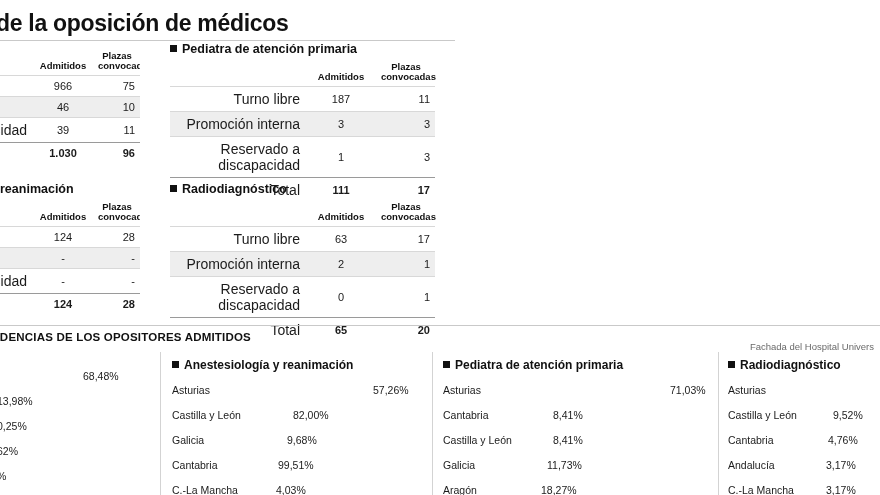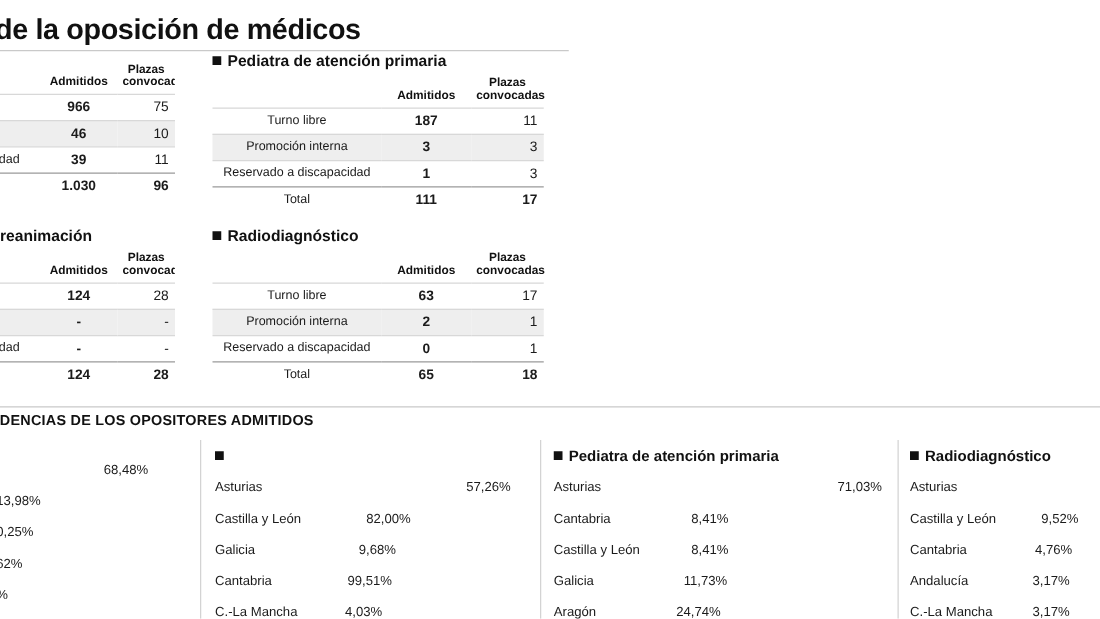--- a/index.html
+++ b/index.html
@@ -36,22 +36,22 @@
   }
   table.data th{
     font-size:9.5px;font-weight:bold;color:#111;text-align:center;
     padding:1px 4px 4px 4px;vertical-align:bottom;line-height:1.05;
   }
   table.data th.lbl{text-align:left;}
   table.data td{
     padding:4px 5px;border-top:1px solid #d8d8d8;
     font-size:11px;color:#1b1b1b;
   }
-  table.data td.lbl{text-align:center;font-size:10px;}
-  table.data td.num{text-align:center;font-weight:bold;}
+  table.data td.lbl{text-align:right;font-size:14px;}
+  table.data td.num{text-align:center;font-weight:normal;}
   table.data td.num2{text-align:right;}
   table.data tr.alt td{background:#eeeeee;}
   table.data tr.total td{font-weight:bold;border-top:1px solid #9a9a9a;}
   table.data tr.total td.lbl{font-weight:normal;}
 
   
   .clip-left{overflow:hidden;}
   .photo-cap{
     position:absolute;right:6px;bottom:-14px;font-size:9.5px;color:#6a6a6a;white-space:nowrap;
   }
@@ -222,26 +222,30 @@
         <td class="num2">1</td>
       </tr>
       <tr>
         <td class="lbl">Reservado a discapacidad</td>
         <td class="num">0</td>
         <td class="num2">1</td>
       </tr>
       <tr class="total">
         <td class="lbl">Total</td>
         <td class="num">65</td>
-        <td class="num2">18</td>
+        <td class="num2">20</td>
       </tr>
     </tbody>
       </table>
   </div>
 
+  <div class="photo-wrap">
+
+    <div class="photo-cap">Fachada del Hospital Univers</div>
+  </div>
 
   <div class="sect-rule"></div>
   <div class="sect-title">EDENCIAS DE LOS OPOSITORES ADMITIDOS</div>
 
   <div class="vline" style="left:160px;"></div>
   <div class="vline" style="left:432px;"></div>
   <div class="vline" style="left:718px;"></div>
 
   <div class="bar-block" style="left:-14px;width:170px;">
     <div class="bar-title"><span></span></div>
@@ -266,21 +270,21 @@
       <span class="bar-val">62%</span>
     </div>
     <div class="bar-row">
       <span class="bar-name" style="width:0px"></span>
       <span class="bar-track" style="width:0px"><span class="bar-fill" style="width:0px"></span></span>
       <span class="bar-val">%</span>
     </div>
   </div>
 
   <div class="bar-block" style="left:172px;width:255px;">
-    <div class="bar-title"><span class="sq"></span></div>
+    <div class="bar-title"><span class="sq"></span><span>Anestesiología y reanimación</span></div>
     <div class="bar-row">
       <span class="bar-name" style="width:86px">Asturias</span>
       <span class="bar-track" style="width:104px"><span class="bar-fill" style="width:104px"></span></span>
       <span class="bar-val">57,26%</span>
     </div>
     <div class="bar-row">
       <span class="bar-name" style="width:86px">Castilla y León</span>
       <span class="bar-track" style="width:24px"><span class="bar-fill" style="width:24px"></span></span>
       <span class="bar-val">82,00%</span>
     </div>
@@ -319,21 +323,21 @@
       <span class="bar-val">8,41%</span>
     </div>
     <div class="bar-row">
       <span class="bar-name" style="width:84px">Galicia</span>
       <span class="bar-track" style="width:9px"><span class="bar-fill" style="width:9px"></span></span>
       <span class="bar-val">11,73%</span>
     </div>
     <div class="bar-row">
       <span class="bar-name" style="width:84px">Aragón</span>
       <span class="bar-track" style="width:3px"><span class="bar-fill" style="width:3px"></span></span>
-      <span class="bar-val">24,74%</span>
+      <span class="bar-val">18,27%</span>
     </div>
   </div>
 
   <div class="bar-block" style="left:728px;width:160px;">
     <div class="bar-title"><span class="sq"></span><span>Radiodiagnóstico</span></div>
     <div class="bar-row">
       <span class="bar-name" style="width:84px">Asturias</span>
       <span class="bar-track" style="width:60px"><span class="bar-fill" style="width:60px"></span></span>
       <span class="bar-val"></span>
     </div>

